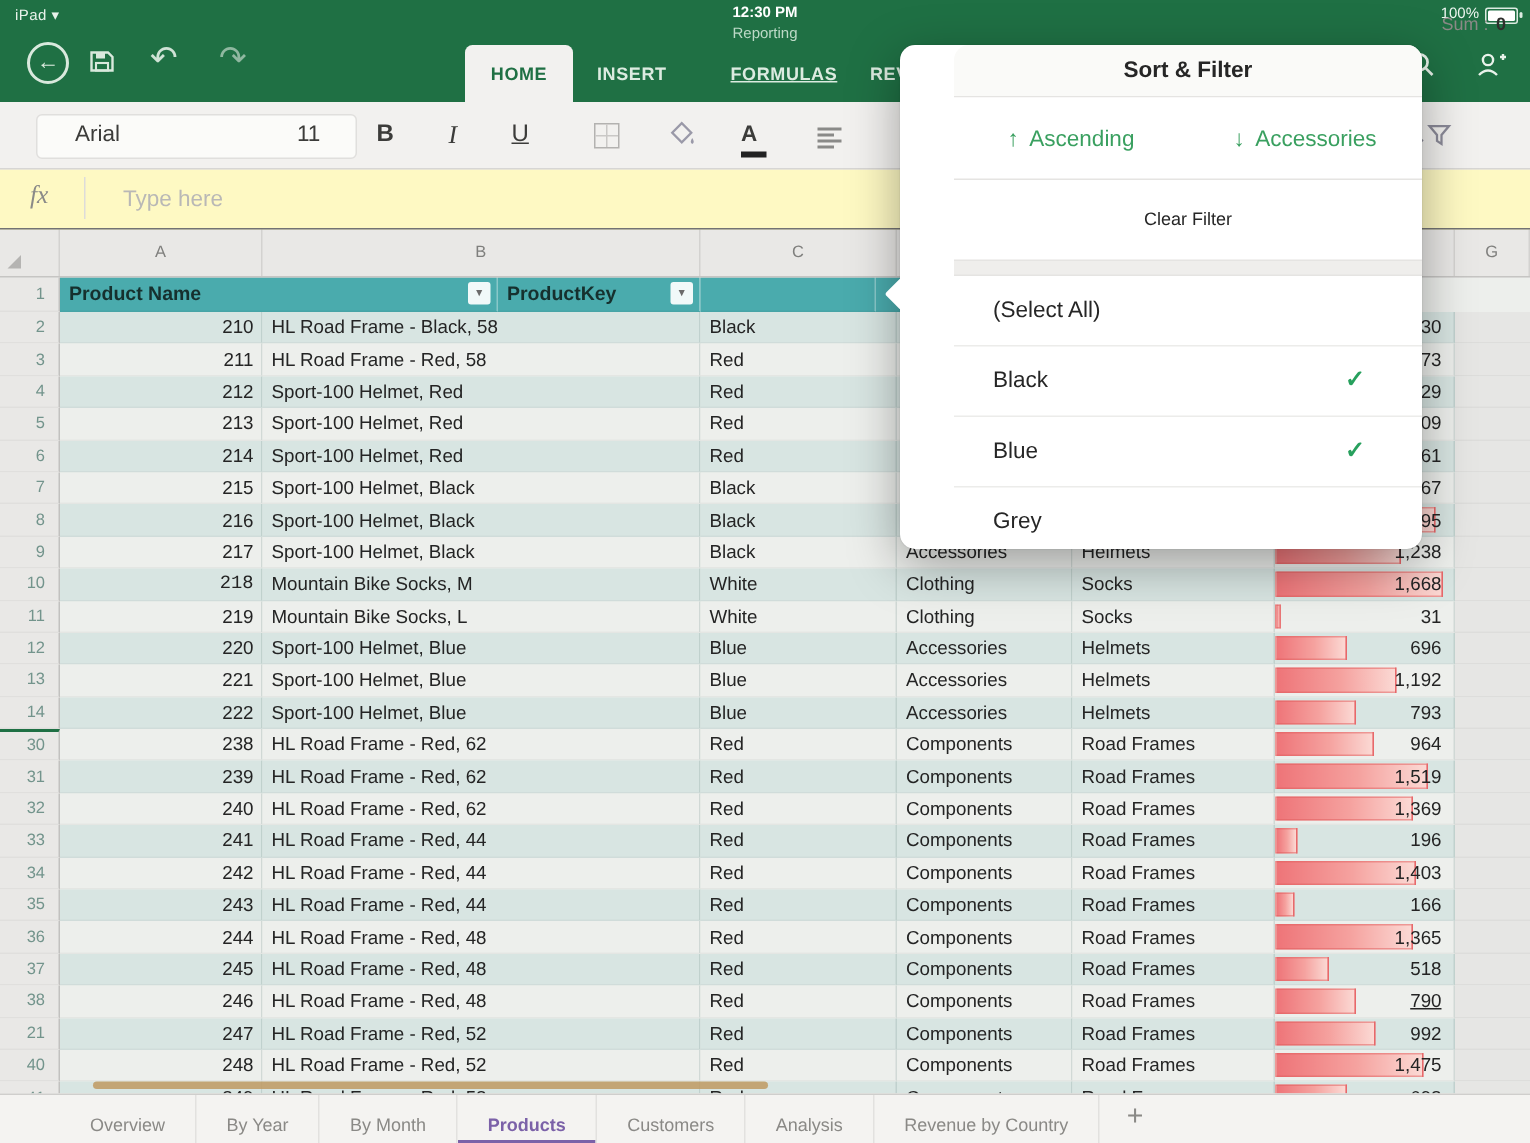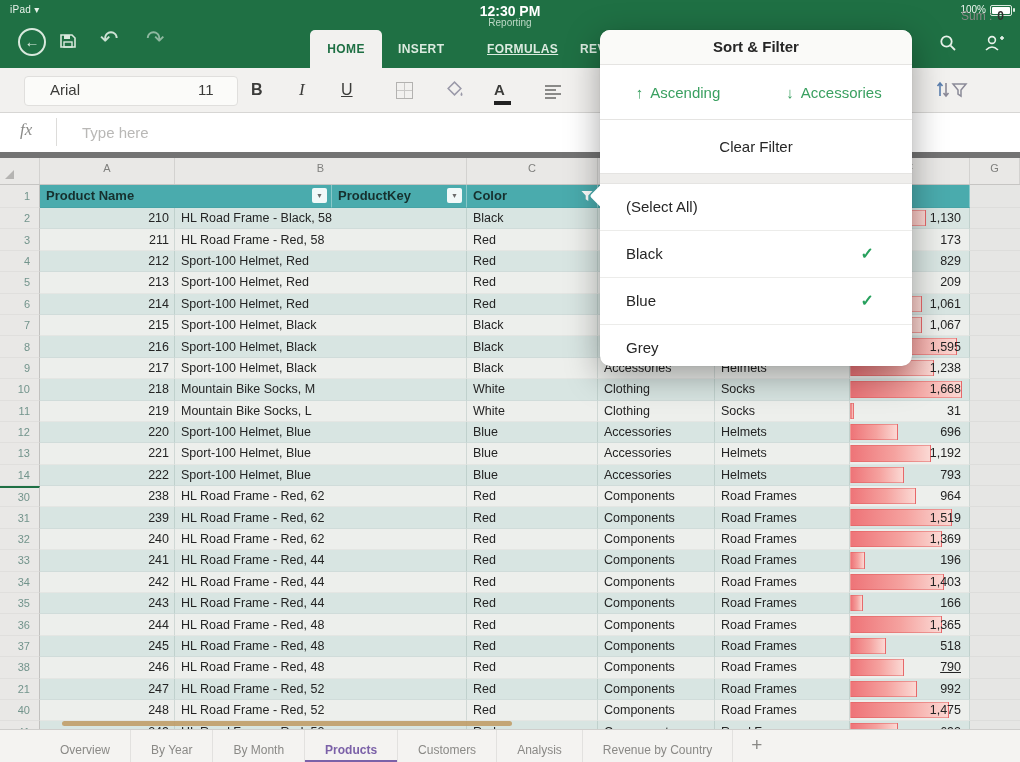--- a/index.html
+++ b/index.html
@@ -2,21 +2,21 @@
 <html><head>
 <meta charset="utf-8">
 <style>
   html,body{margin:0;padding:0;}
   .app{position:relative;width:1020px;height:762px;background:#e6e6e4;overflow:hidden;
        font-family:"Liberation Sans",sans-serif;-webkit-font-smoothing:antialiased;}
   
   .topbar{position:absolute;top:0;left:0;width:1020px;height:68px;background:#1f7044;z-index:5;}
   .statusbar{position:absolute;top:0;left:0;right:0;height:20px;color:#e8f2ea;font-size:10px;}
   .st-left{position:absolute;left:10px;top:4px;letter-spacing:.3px;}
-  .st-time{position:absolute;left:0;right:0;top:3px;text-align:center;font-weight:bold;color:#fff;font-size:14px;}
+  .st-time{position:absolute;left:0;right:0;top:3px;text-align:center;font-weight:bold;color:#fff;font-size:10px;}
   .st-doc{position:absolute;left:0;right:0;top:17px;text-align:center;color:#bcd9c6;font-size:10px;}
   .st-right{position:absolute;right:34px;top:4px;color:#eef6f0;}
   .battery{position:absolute;right:8px;top:5px;width:20px;height:9px;border:1px solid #dcebe1;border-radius:2px;}
   .battery i{position:absolute;inset:1px;background:#fff;border-radius:1px;}
   .battery b{position:absolute;right:-4px;top:2px;width:2px;height:4px;background:#dcebe1;border-radius:1px;}
   .rb-icon{position:absolute;top:28px;color:#d9e9dd;}
   .back-circle{left:18px;width:24px;height:24px;border:2px solid #d9e9dd;border-radius:50%;
                text-align:center;line-height:23px;font-size:15px;}
   .undo{left:100px;font-size:22px;top:26px;color:#cfe3d6;}
   .redo{left:146px;font-size:22px;top:26px;color:#8fb8a0;}
@@ -36,22 +36,22 @@
   .tb-colorA u{display:block;height:4px;width:17px;background:#222;margin-top:-8px;text-decoration:none;}
   .grid-icon{position:absolute;top:14px;width:15px;height:15px;border:1px solid #b3b2b0;}
   .grid-icon:before,.grid-icon:after{content:"";position:absolute;background:#c9c8c6;}
   .grid-icon:before{left:7px;top:0;width:1px;height:15px;}
   .grid-icon:after{left:0;top:7px;width:15px;height:1px;}
   .align-icon{position:absolute;top:17px;width:16px;}
   .align-icon span{display:block;height:2px;background:#8a8a88;margin-bottom:2px;}
   .align-icon span:nth-child(2){width:70%;}
   .align-icon span:nth-child(4){width:70%;}
   
-  .fbar{position:absolute;top:112px;left:0;width:1020px;height:40px;background:#ffffff;
-        border-bottom:6px solid #737373;z-index:3;}
+  .fbar{position:absolute;top:112px;left:0;width:1020px;height:40px;background:#fef9c3;
+        border-bottom:1px solid #737373;z-index:3;}
   .fx{position:absolute;left:20px;top:8px;font-family:"Liberation Serif",serif;font-style:italic;
       font-size:17px;color:#8a8a88;}
   .fbar-div{position:absolute;left:56px;top:6px;bottom:6px;width:1px;background:#dddcda;}
   .fbar input{position:absolute;left:80px;top:6px;width:500px;height:26px;border:0;background:transparent;
       font-size:15px;color:#333;outline:none;font-family:"Liberation Sans",sans-serif;}
   .fbar input::placeholder{color:#b9b8b6;}
   
   .colrow{position:absolute;top:152px;left:0;width:1020px;height:32px;background:#e9e8e6;
           border-bottom:1px solid #c6c5c3;display:flex;z-index:2;}
   .colcell{height:32px;line-height:32px;text-align:center;color:#7f7f7d;font-size:11px;
@@ -78,28 +78,28 @@
   .c-name,.c-color,.c-cat,.c-sub{padding-left:6px;}
   .c-val{justify-content:flex-end;padding-right:8px;position:relative;}
   .c-val .num{position:relative;z-index:2;}
   .dbar{position:absolute;left:0;top:2px;bottom:2px;z-index:1;border:1px solid rgba(224,92,92,.5);
         background:linear-gradient(90deg,#ee7478,#f5a29f 55%,#fbd9d4);}
   .hidden-break{border-top:2px solid #1f7044;}
   .scroll-ind{position:absolute;left:62px;top:721px;width:450px;height:5px;border-radius:3px;
               background:#c09a62;opacity:.85;z-index:8;}
   
   .popup{position:absolute;left:600px;top:30px;width:312px;height:336px;background:#fff;border-radius:10px;
-         box-shadow:0 10px 34px rgba(0,0,0,.35), 0 0 1px rgba(0,0,0,.2);z-index:50;}
+         box-shadow:0 10px 34px rgba(0,0,0,.35), 0 0 1px rgba(0,0,0,.2);z-index:50;padding-left:36px;}
   .popup-arrow{position:absolute;left:-7px;top:158px;width:16px;height:16px;background:#fff;
                transform:rotate(45deg);border-radius:2px;}
   .pp-head{position:relative;height:34px;line-height:34px;text-align:center;font-size:15px;font-weight:bold;
            color:#262626;background:#fafaf8;border-bottom:1px solid #e5e4e2;border-radius:10px 10px 0 0;}
   .pp-sortrow{position:relative;height:54px;border-bottom:1px solid #e5e4e2;display:flex;}
   .pp-sbtn{flex:1;display:flex;align-items:center;justify-content:center;color:#3aa060;font-size:15px;gap:7px;}
-  .pp-clear{height:53px;line-height:53px;text-align:center;font-size:15px;color:#262626;
+  .pp-clear{height:53px;line-height:53px;text-align:center;font-size:12px;color:#262626;
             border-bottom:1px solid #e5e4e2;}
   .pp-gap{height:9px;background:#efeeec;border-bottom:1px solid #e5e4e2;}
   .pp-opt{position:relative;height:46px;line-height:46px;padding-left:26px;font-size:15px;color:#262626;}
   .pp-opt + .pp-opt{border-top:1px solid #ececea;}
   .pp-check{position:absolute;right:38px;top:0;color:#27a05d;font-size:16px;font-weight:bold;}
   
   .sheetbar{position:absolute;left:0;top:729px;width:1020px;height:33px;background:#f4f3f1;
             border-top:1px solid #cfcecc;display:flex;align-items:stretch;z-index:9;}
   .sheet-tab{padding:4px 20px;line-height:32px;font-size:12px;color:#8a8986;border-right:1px solid #e2e1df;}
   .sheet-tab:first-child{margin-left:40px;}
@@ -204,25 +204,20 @@
       <div class="colcell" style="width: 135px;">E</div>
       <div class="colcell" style="width: 120px;">F</div>
       <div class="colcell" style="width: 50px;">G</div>
     </div>
 
   <div class="gridwrap" id="grid">
       <div class="grow hrow">
         <div class="gcell gutter" style="width: 40px; flex: 0 0 40px; height: 24px;">1</div>
         <div class="gcell hcell" style="width: 292px; flex: 0 0 292px;">Product Name<span class="drop-btn">▼</span></div>
         <div class="gcell hcell" style="width: 135px; flex: 0 0 135px;">ProductKey<span class="drop-btn">▼</span></div>
-        <div class="gcell hcell" style="width: 131px; flex: 0 0 131px;">Color<span>
-            <svg width="12" height="12" viewBox="0 0 12 12">
-              <path d="M0.5 1 h11 l-4.2 4.6 v5.4 l-2.6 -1.8 v-3.6 z" fill="#fff"></path>
-            </svg>
-          </span></div>
         <div class="gcell hcell" style="width: 117px; flex: 0 0 117px;"></div>
         <div class="gcell hcell" style="width: 135px; flex: 0 0 135px;"></div>
         <div class="gcell hcell" style="width: 120px; flex: 0 0 120px;">
           <span class="drop-btn">▼</span>
         </div>
         <div class="gcell outside" style="width: 50px; flex: 0 0 50px;"></div>
       </div>
       <div class="grow">
         <div class="gcell gutter" style="width: 40px; flex: 0 0 40px; height: 21.4px;">2</div>
         <div class="gcell band-t c-key" style="width: 135px; flex: 0 0 135px; height: 21.4px;">210</div>
@@ -322,21 +317,21 @@
         <div class="gcell band-w c-cat" style="width: 117px; flex: 0 0 117px; height: 21.4px;">Accessories</div>
         <div class="gcell band-w c-sub" style="width: 135px; flex: 0 0 135px; height: 21.4px;">Helmets</div>
         <div class="gcell band-w c-val" style="width: 120px; flex: 0 0 120px; height: 21.4px;">
           <span class="dbar" style="width: 82px;"></span>
           <span class="num">1,238</span>
         </div>
         <div class="gcell outside" style="width: 50px; flex: 0 0 50px; height: 21.4px;"></div>
       </div>
       <div class="grow">
         <div class="gcell gutter" style="width: 40px; flex: 0 0 40px; height: 21.4px;">10</div>
-        <div class="gcell band-t c-key" style="width: 135px; flex: 0 0 135px; height: 21.4px;">218</div>
+        <div class="gcell band-t c-key" style="width: 135px; flex: 0 0 135px; height: 21.4px; font-family: Liberation Mono, monospace;">218</div>
         <div class="gcell band-t c-name" style="width: 292px; flex: 0 0 292px; height: 21.4px;">Mountain Bike Socks, M</div>
         <div class="gcell band-t c-color" style="width: 131px; flex: 0 0 131px; height: 21.4px;">White</div>
         <div class="gcell band-t c-cat" style="width: 117px; flex: 0 0 117px; height: 21.4px;">Clothing</div>
         <div class="gcell band-t c-sub" style="width: 135px; flex: 0 0 135px; height: 21.4px;">Socks</div>
         <div class="gcell band-t c-val" style="width: 120px; flex: 0 0 120px; height: 21.4px;">
           <span class="dbar" style="width: 110px;"></span>
           <span class="num">1,668</span>
         </div>
         <div class="gcell outside" style="width: 50px; flex: 0 0 50px; height: 21.4px;"></div>
       </div>

